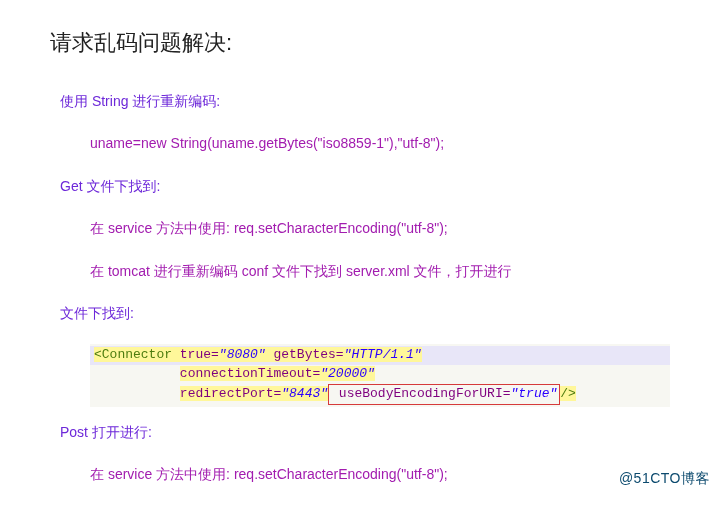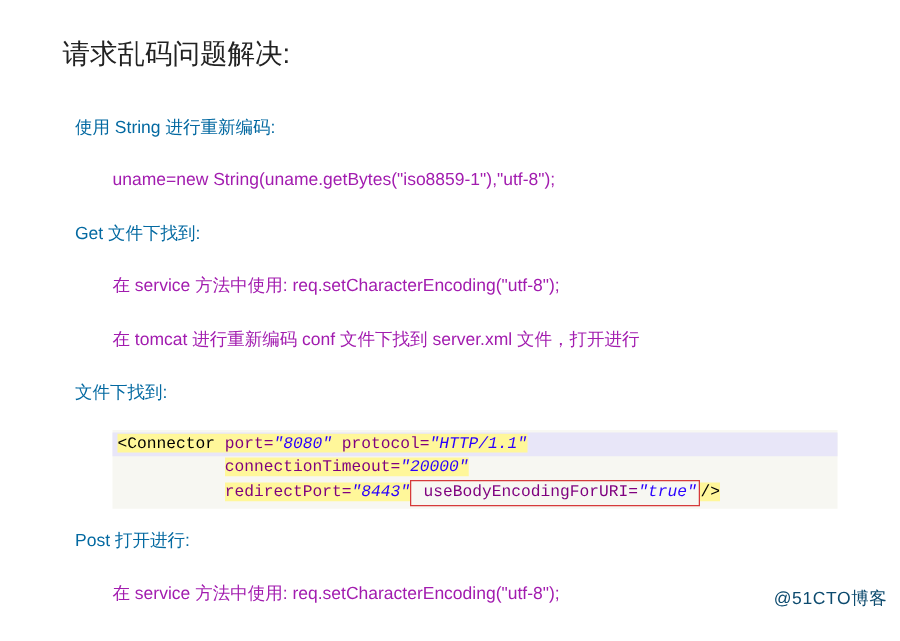--- a/index.html
+++ b/index.html
@@ -13,21 +13,21 @@
     padding: 28px 50px 0 50px;
   }
   .title {
     font-size: 22px;
     font-weight: normal;
     color: #222;
     margin-bottom: 32px;
   }
   .section {
     font-size: 14px;
-    color: #0369a1;
+    color: #6d28d9;
     margin-left: 10px;
     margin-bottom: 20px;
     line-height: 1.6;
   }
   .sub {
     margin-left: 40px;
     margin-bottom: 20px;
     font-size: 14px;
     color: #a21caf;
     line-height: 1.6;
@@ -39,21 +39,21 @@
     font-size: 13px;
     line-height: 1.45;
     background: #f7f7f2;
     padding: 2px 0;
   }
   .code-line {
     white-space: pre;
     padding: 0 4px;
   }
   .code-line.first { background: #e8e6f8; }
-  .hl-tag { background: #fff79a; color: #000000; margin-top: 28px; }
+  .hl-tag { background: #fff79a; color: #4d7c0f; margin-top: 28px; }
   .attr-name { color: #7f007f; }
   .attr-val { color: #2a00ff; font-style: italic; }
   .hl-attr { background: #fff79a; }
   .redbox {
     border: 1.5px solid #d63a3a;
     padding: 0 2px;
     display: inline-block;
   }
   .watermark {
     position: absolute;
@@ -72,21 +72,21 @@
 <div class="section">使用 String 进行重新编码:</div>
 <div class="sub">uname=new String(uname.getBytes("iso8859-1"),"utf-8");</div>
 
 <div class="section">Get 文件下找到:</div>
 <div class="sub">在 service 方法中使用: req.setCharacterEncoding("utf-8");</div>
 <div class="sub">在 tomcat 进行重新编码 conf 文件下找到 server.xml 文件，打开进行</div>
 
 <div class="section">文件下找到:</div>
 
 <div class="code-block">
-  <div class="code-line first"><span class="hl-tag">&lt;Connector</span><span class="hl-attr"><span class="attr-name"> port=</span><span class="attr-val">"8080"</span><span class="attr-name"> protocol=</span><span class="attr-val">"HTTP/1.1"</span></span></div>
+  <div class="code-line first"><span class="hl-tag">&lt;Connector</span><span class="hl-attr"><span class="attr-name"> true=</span><span class="attr-val">"8080"</span><span class="attr-name"> getBytes=</span><span class="attr-val">"HTTP/1.1"</span></span></div>
   <div class="code-line"><span>           </span><span class="hl-attr"><span class="attr-name">connectionTimeout=</span><span class="attr-val">"20000"</span></span></div>
   <div class="code-line"><span>           </span><span class="hl-attr"><span class="attr-name">redirectPort=</span><span class="attr-val">"8443"</span></span><span class="redbox"><span class="attr-name"> useBodyEncodingForURI=</span><span class="attr-val">"true"</span></span><span class="hl-tag">/&gt;</span></div>
 </div>
 
 <div class="section">Post 打开进行:</div>
 <div class="sub">在 service 方法中使用: req.setCharacterEncoding("utf-8");</div>
 
 <div class="watermark">@51CTO博客</div>
 
 </body></html>

